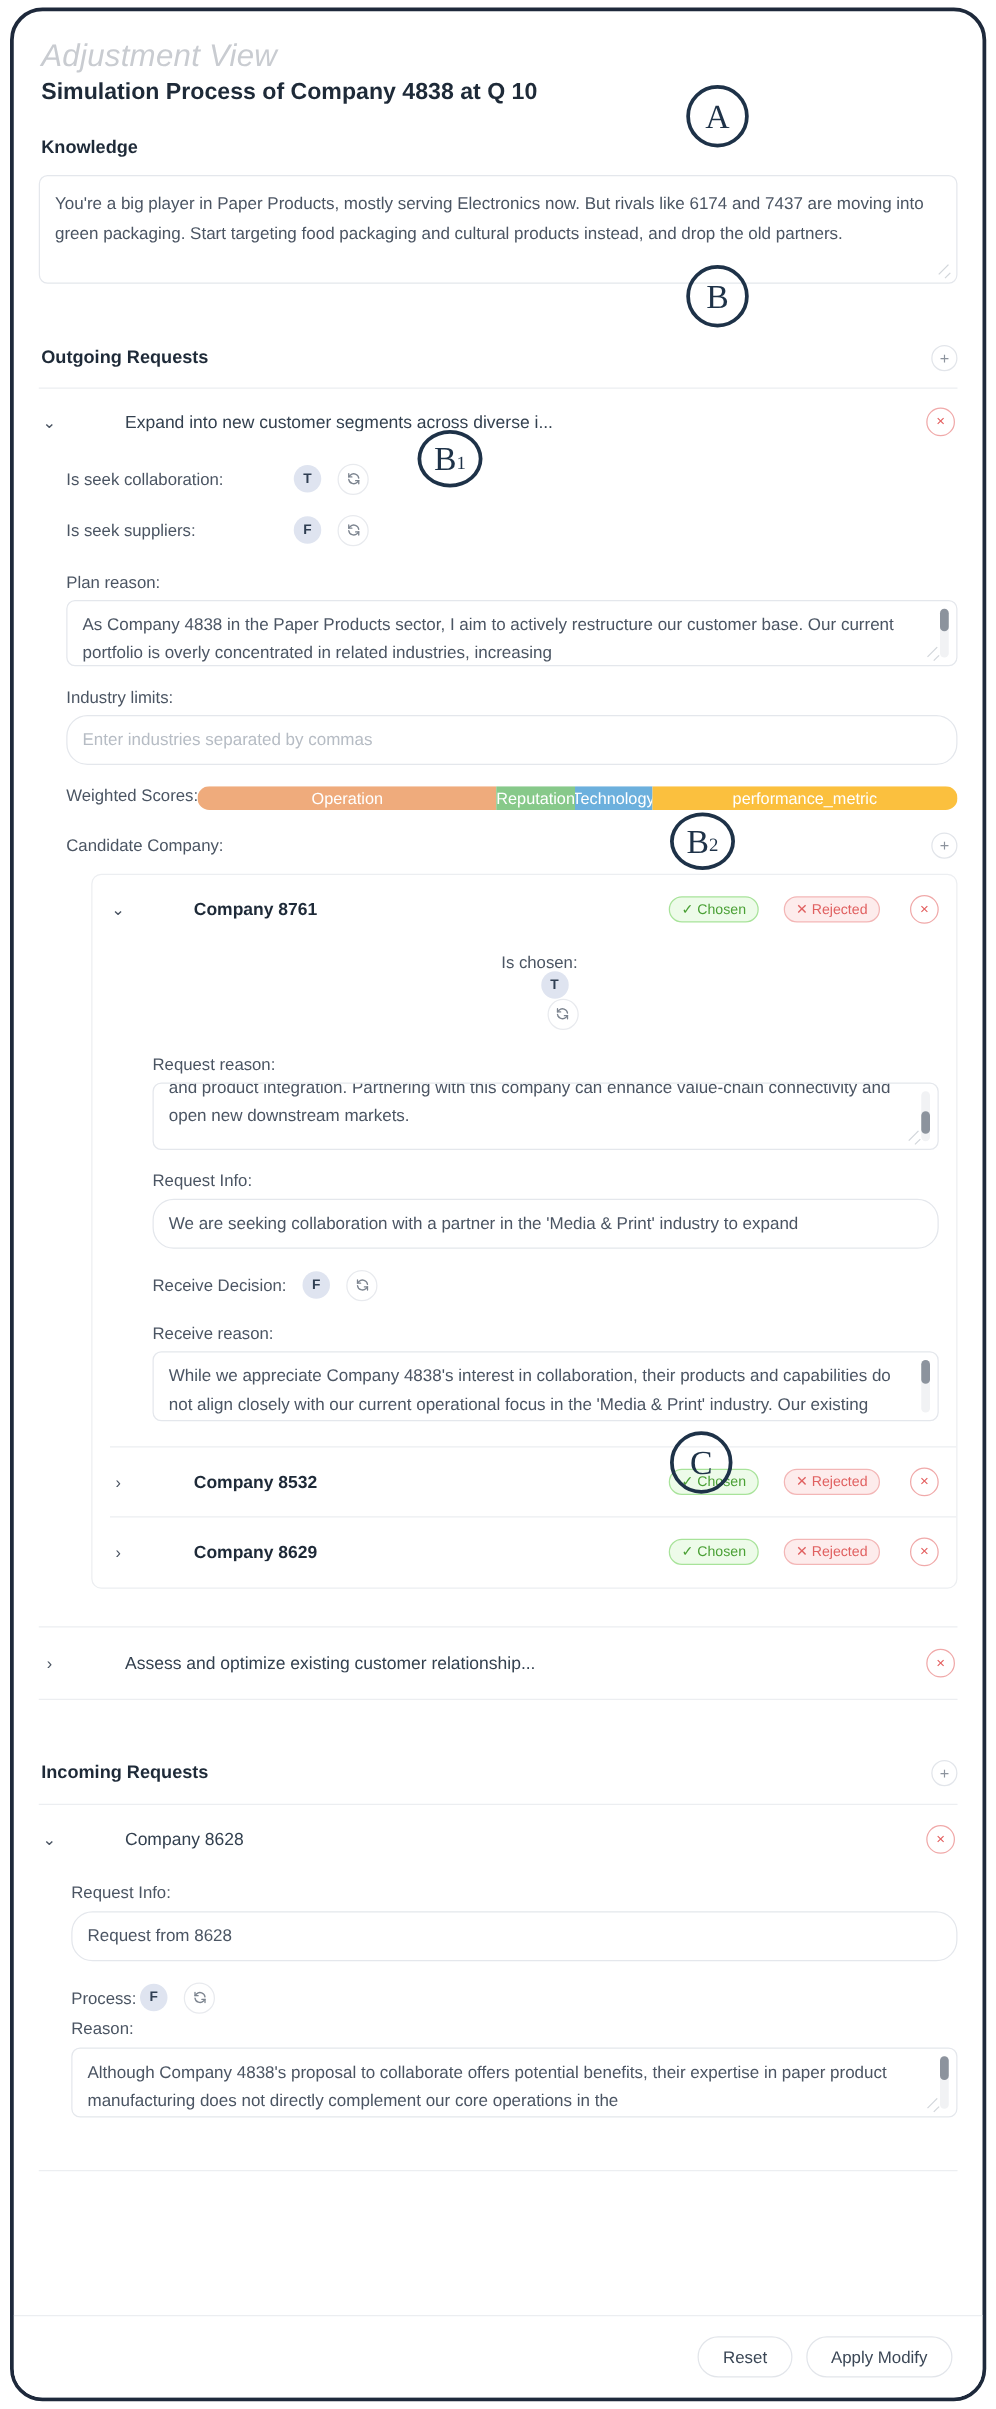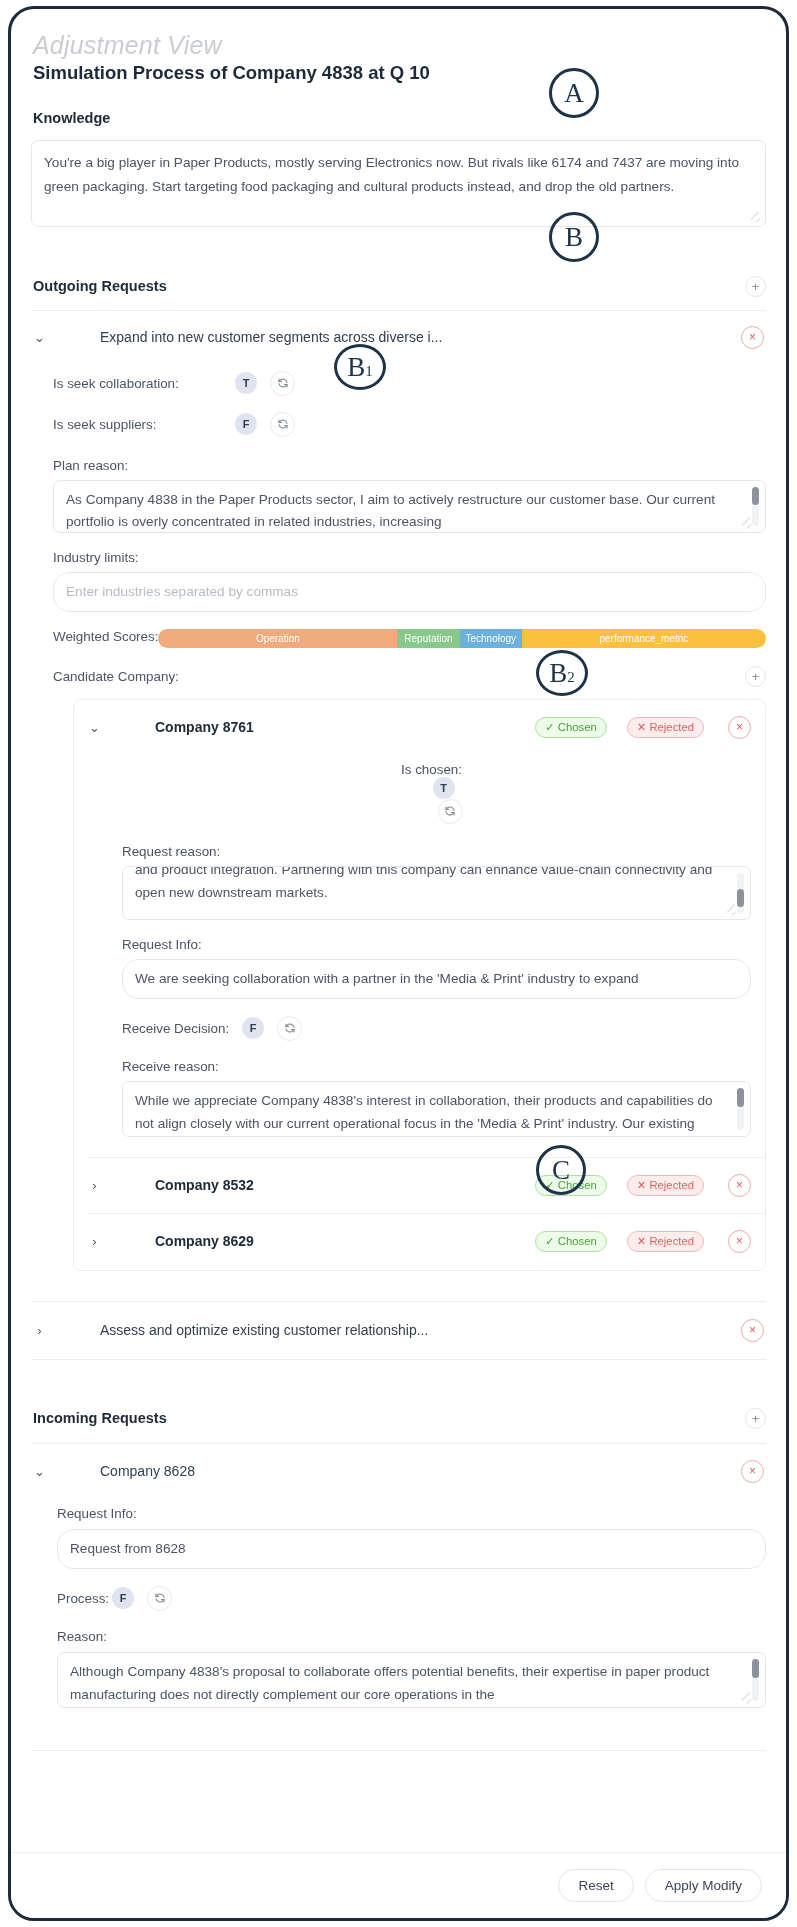--- a/index.html
+++ b/index.html
@@ -226,21 +226,21 @@
     height: 19px;
     border-radius: 10px;
     overflow: hidden;
     display: flex;
   }
   .ws-seg {
     display: flex;
     align-items: center;
     justify-content: center;
     color: #ffffff;
-    font-size: 10px;
+    font-size: 13px;
     white-space: nowrap;
     overflow: hidden;
   }
 
   
   .badge {
     border-radius: 11px;
     font-size: 11.3px;
     padding: 3px 9px;
     white-space: nowrap;
@@ -491,21 +491,21 @@
         <div class="refresh-btn" style="margin-left:13px;">
           <svg width="12" height="12" viewBox="0 0 24 24" fill="none" stroke="#7c848f" stroke-width="2.1" stroke-linecap="round">
             <path d="M20 11a8 8 0 0 0-13.6-4.6L4 9"></path>
               <path d="M4 4v5h5"></path>
             <path d="M4 13a8 8 0 0 0 13.6 4.6L20 15"></path>
               <path d="M20 20v-5h-5"></path>
           </svg>
         </div>
       </div>
 
-      <div class="field-caption" style="margin-top:18px;padding-left:26px;">Reason:</div>
+      <div class="field-caption" style="margin-top:4px;padding-left:26px;">Reason:</div>
       <div class="textbox" style="margin:8px 0 0 26px;height:56px;padding:7px 24px 8px 12px;line-height:23px;">
         <span>Although Company 4838's proposal to collaborate offers potential benefits, their expertise in paper product manufacturing does not directly complement our core operations in the</span>
         <div class="scrollbar">
             <div class="thumb" style="height:46%;"></div>
           </div>
         <span class="resize-grip" style="right:13px;"></span>
       </div>
 
       <div class="divider" style="margin-top:42px;"></div>
     </div>

